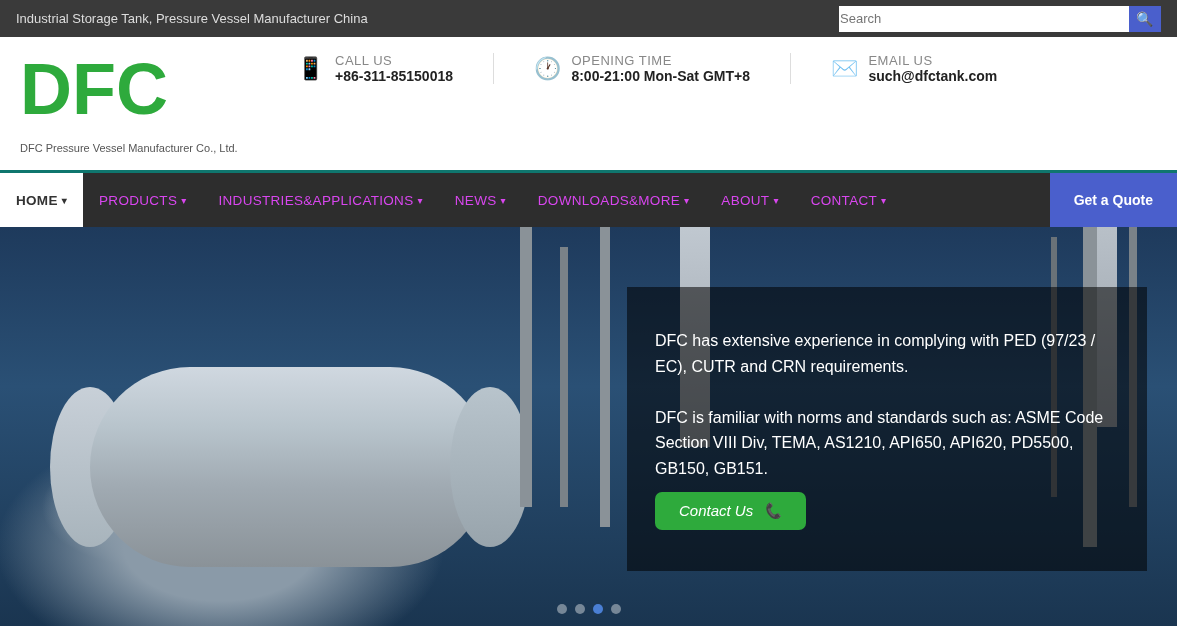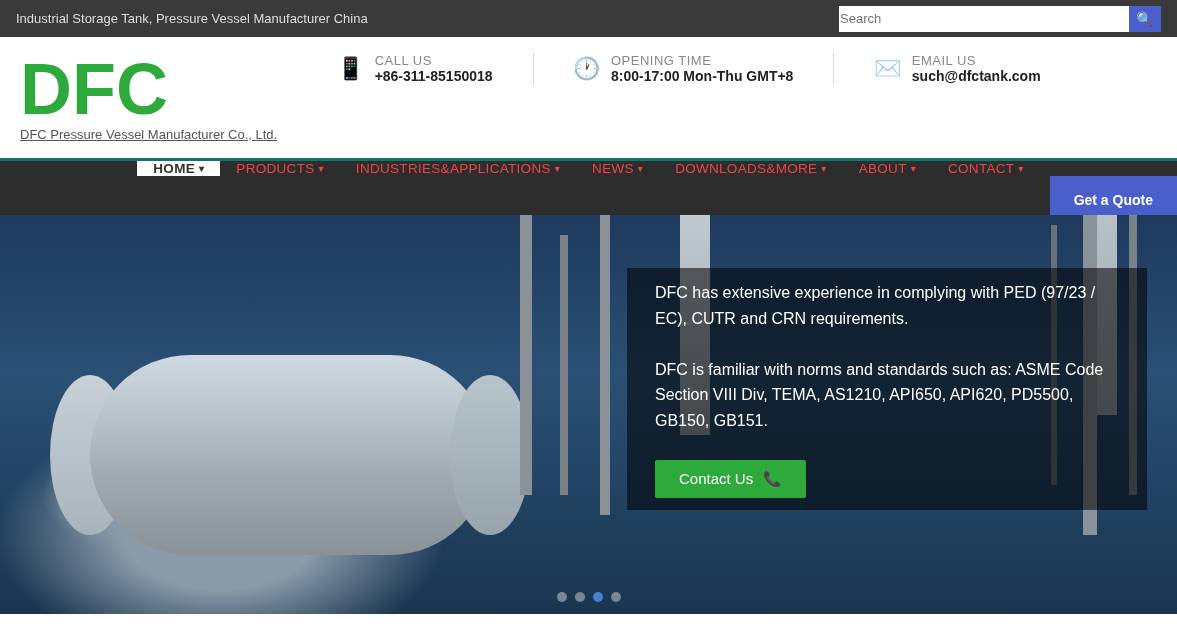--- a/index.html
+++ b/index.html
@@ -52,24 +52,23 @@
     }
     .logo-area { margin-right: 60px; }
     .logo-text {
       font-size: 72px;
       font-weight: 900;
       color: #2eaa3c;
       line-height: 1;
       font-family: Arial Black, Arial, sans-serif;
     }
     .logo-subtitle {
-      font-size: 13px;
+      font-size: 11px;
       color: #555;
-      margin-top: 2px;
-      text-decoration: underline;
+      margin-top: 17px;
     }
     .header-info {
       display: flex;
       gap: 40px;
       align-items: center;
     }
     .info-block {
       display: flex;
       align-items: center;
       gap: 10px;
@@ -93,33 +92,32 @@
       font-weight: bold;
     }
 
     
     .navbar {
       background: #2d2d2d;
       display: flex;
       align-items: center;
       padding: 0 0 0 0;
       height: 54px;
-      flex-direction: column;
     }
     .nav-items {
       display: flex;
       align-items: stretch;
       height: 100%;
       flex: 1;
     }
     .nav-item {
       display: flex;
       align-items: center;
       padding: 0 16px;
-      color: #ef4444;
+      color: #d946ef;
       font-size: 13.5px;
       cursor: pointer;
       height: 100%;
       white-space: nowrap;
       position: relative;
       text-transform: uppercase;
       letter-spacing: 0.3px;
     }
     .nav-item.active {
       background: white;
@@ -208,39 +206,40 @@
     .pipe-v4 { position: absolute; right: 80px; top: 0; width: 14px; height: 320px; background: #8a9298; }
     .pipe-v5 { position: absolute; right: 40px; top: 0; width: 8px; height: 280px; background: #7a8288; }
     .pipe-v6 { position: absolute; right: 120px; top: 10px; width: 6px; height: 260px; background: #6a7278; }
     .chimney { position: absolute; left: 680px; top: 0; width: 30px; height: 220px; background: linear-gradient(180deg, #c0c8d0 0%, #9aa2aa 100%); }
     .chimney2 { position: absolute; right: 60px; top: 0; width: 20px; height: 200px; background: linear-gradient(180deg, #b8c0c8 0%, #98a0a8 100%); }
 
     
     .hero-text {
       position: absolute;
       right: 30px;
-      top: 53px;
+      top: 60px;
       width: 520px;
       background: rgba(0,0,0,0.55);
-      padding: 12px 28px;
+      padding: 41px 28px;
       color: white;
     }
     .hero-text p {
       font-size: 16px;
       line-height: 1.6;
       color: #fff;
     }
     .contact-us-btn {
       display: inline-block;
-      margin-top: 26px;
+      margin-top: 10px;
       background: #2eaa3c;
       color: white;
       padding: 10px 24px;
       font-size: 15px;
-      border-radius: 2px;
+      font-style: italic;
+      border-radius: 7px;
       cursor: pointer;
       border: none;
     }
     .contact-us-btn .phone-icon { margin-left: 6px; }
 
     
     .carousel-dots {
       position: absolute;
       bottom: 12px;
       left: 50%;
@@ -277,21 +276,21 @@
       <span class="info-icon">📱</span>
       <div>
         <div class="info-label">CALL US</div>
         <div class="info-value">+86-311-85150018</div>
       </div>
     </div>
     <div class="info-block">
       <span class="info-icon">🕐</span>
       <div>
         <div class="info-label">OPENING TIME</div>
-        <div class="info-value">8:00-17:00 Mon-Thu GMT+8</div>
+        <div class="info-value">8:00-21:00 Mon-Sat GMT+8</div>
       </div>
     </div>
     <div class="info-block">
       <span class="info-icon">✉️</span>
       <div>
         <div class="info-label">EMAIL US</div>
         <div class="info-value">such@dfctank.com</div>
       </div>
     </div>
   </div>

